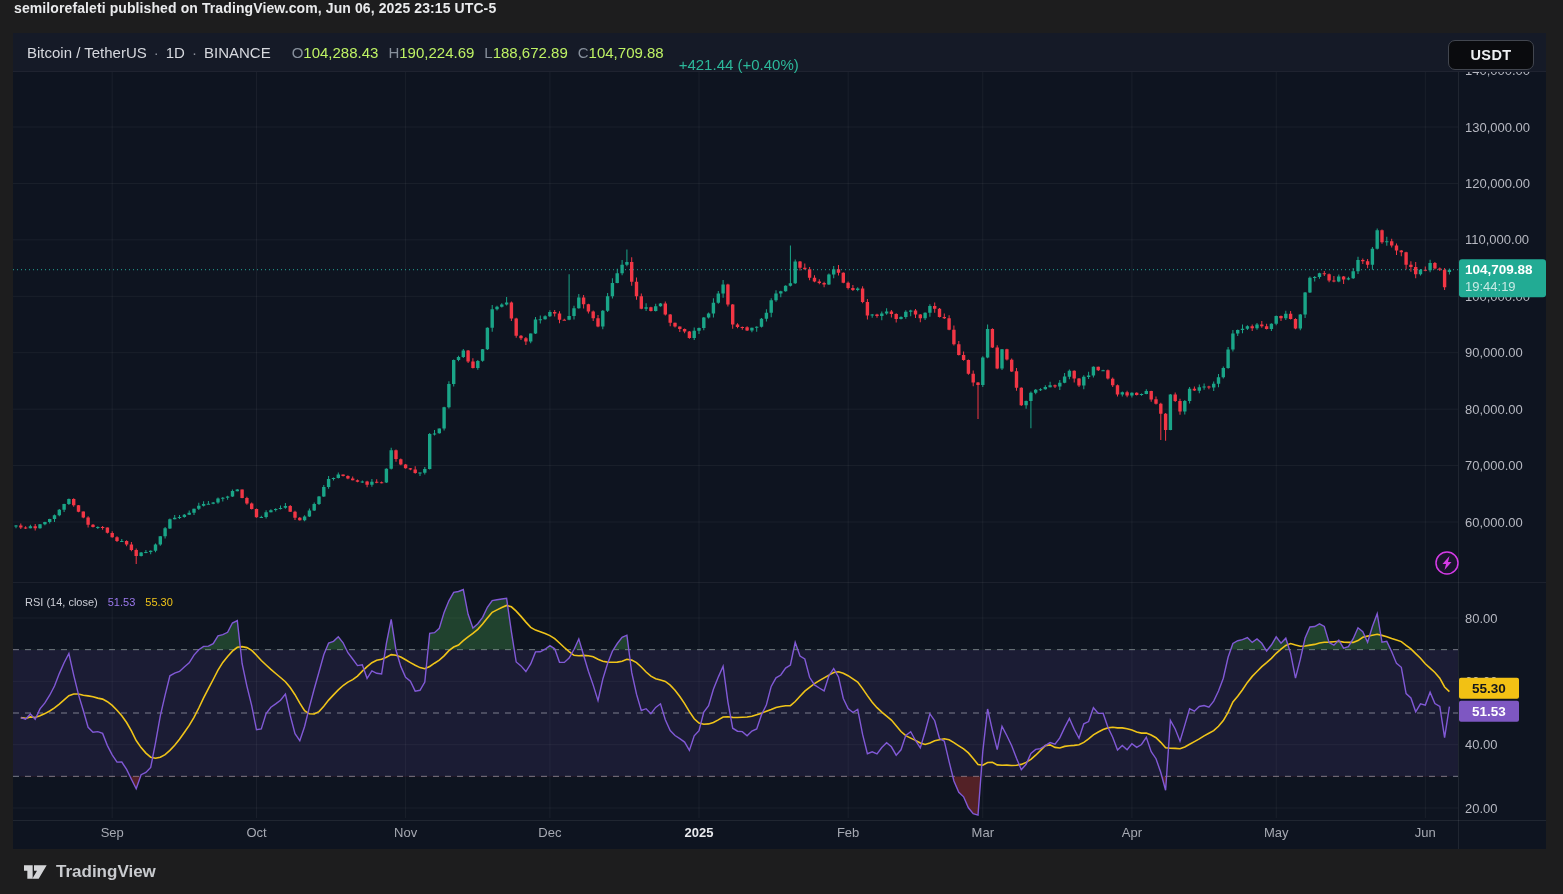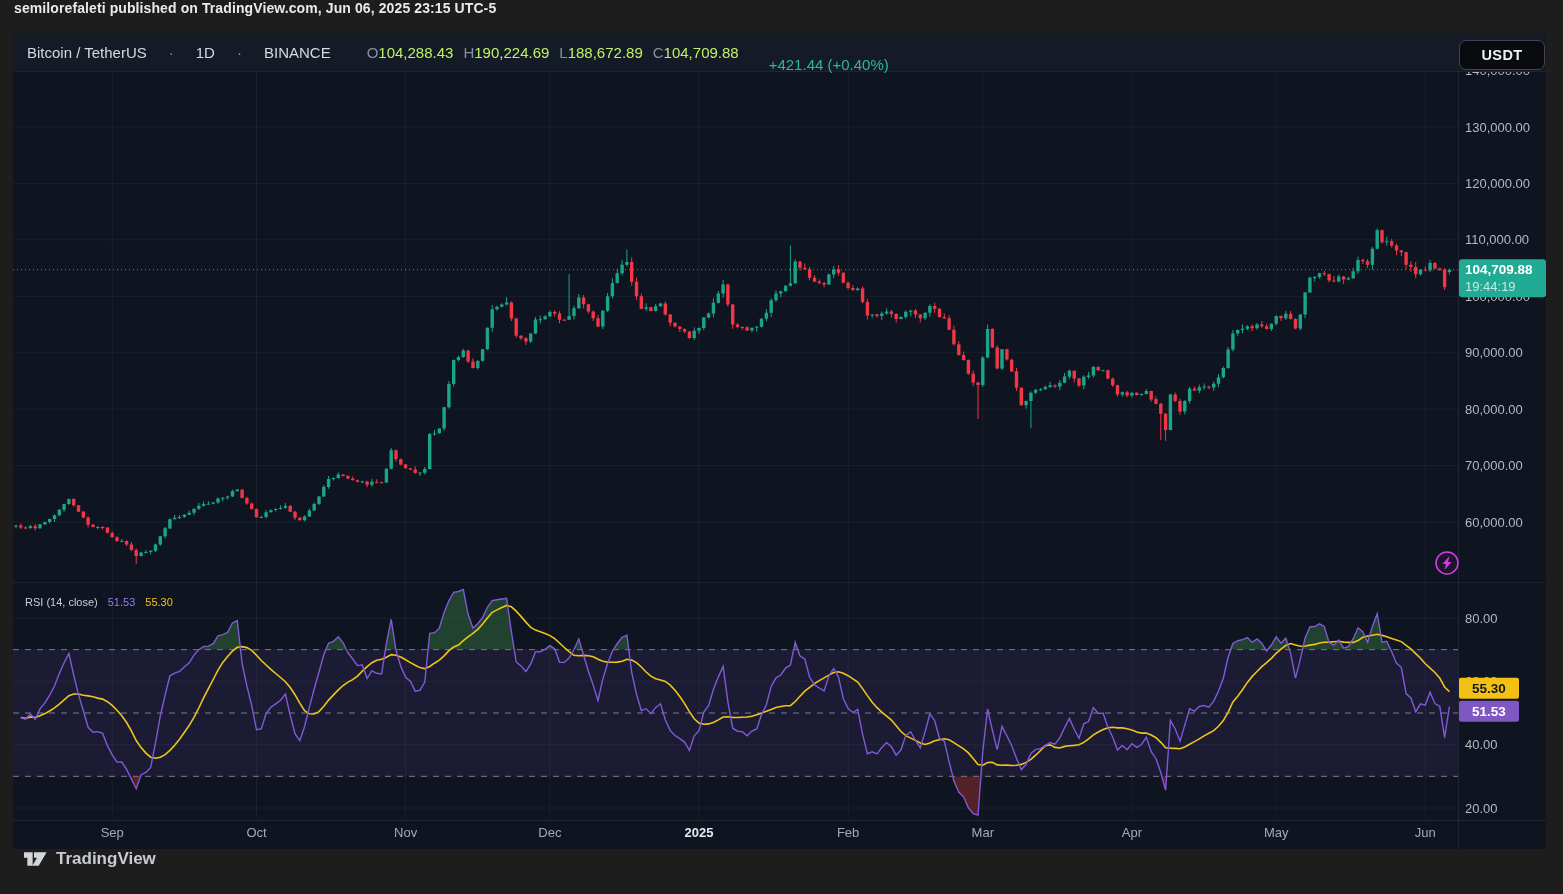--- a/index.html
+++ b/index.html
@@ -6,37 +6,37 @@
   #app{position:relative;width:1563px;height:894px;background:#1d1d1e;overflow:hidden;
        font-family:"Liberation Sans","DejaVu Sans",sans-serif;}
   .attr-bar{position:absolute;left:0;top:0;width:100%;height:33px;display:flex;align-items:flex-start;
             padding-left:14px;box-sizing:border-box;background:#1d1d1e;}
   .attr-bar span{font-size:14px;font-weight:700;color:#e9eaec;letter-spacing:.1px;}
   .chart-region{position:absolute;left:13px;top:33px;width:1533px;height:816px;background:#0e1420;}
   #chart-svg{position:absolute;left:0;top:0;display:block;}
   svg text{font-family:"Liberation Sans","DejaVu Sans",sans-serif;}
   .pane-header{position:absolute;left:0;top:0;width:100%;height:39px;background:#151a27;
                border-bottom:1px solid rgba(255,255,255,0.045);display:flex;align-items:center;
-               padding-left:14px;box-sizing:border-box;gap:22px;font-size:15px;color:#d6d8de;z-index:3;}
+               padding-left:14px;box-sizing:border-box;gap:7px;font-size:15px;color:#d6d8de;z-index:3;}
   .pane-header .dot{color:#8b8f9b;}
   .ohlc{display:flex;gap:10px;margin-left:14px;font-size:15px;}
   .ohlc .pair{display:flex;}
   .ohlc .k{color:#87909c;}
   .ohlc .v{color:#bef264;}
   .chg{color:#2cb89a;margin-left:8px;font-size:15px;margin-top:25px;}
-  .usdt{position:absolute;right:1px;top:7px;width:86px;height:30px;background:#0a0b0e;
+  .usdt{position:absolute;right:12px;top:7px;width:86px;height:30px;background:#0a0b0e;
         border:1px solid #42464f;border-radius:7px;color:#eef0f3;font-weight:700;font-size:14.5px;
         letter-spacing:.4px;cursor:pointer;font-family:inherit;}
   .rsi-legend{position:absolute;left:12px;top:563px;display:flex;align-items:center;gap:10px;
               font-size:11px;z-index:3;}
   .rsi-legend .rsi-title{color:#ccced6;}
   .rsi-legend .purple{color:#9b78ec;font-weight:500;}
   .rsi-legend .yellow{color:#f0c419;font-weight:500;}
   .footer{position:absolute;left:0;top:849px;width:100%;height:45px;background:#1d1d1e;
-          display:flex;align-items:flex-start;padding-left:24px;box-sizing:border-box;}
+          display:flex;align-items:center;padding-left:24px;box-sizing:border-box;}
   .tv-logo{display:flex;align-items:center;gap:8px;color:#c9cbcf;font-size:17px;font-weight:600;cursor:pointer;}
   .tv-logo svg{display:block;}
 </style>
 </head>
 <body>
 
 <div id="app">
 
   <div class="attr-bar">
     <span>semilorefaleti published on TradingView.com, Jun 06, 2025 23:15 UTC-5</span>

